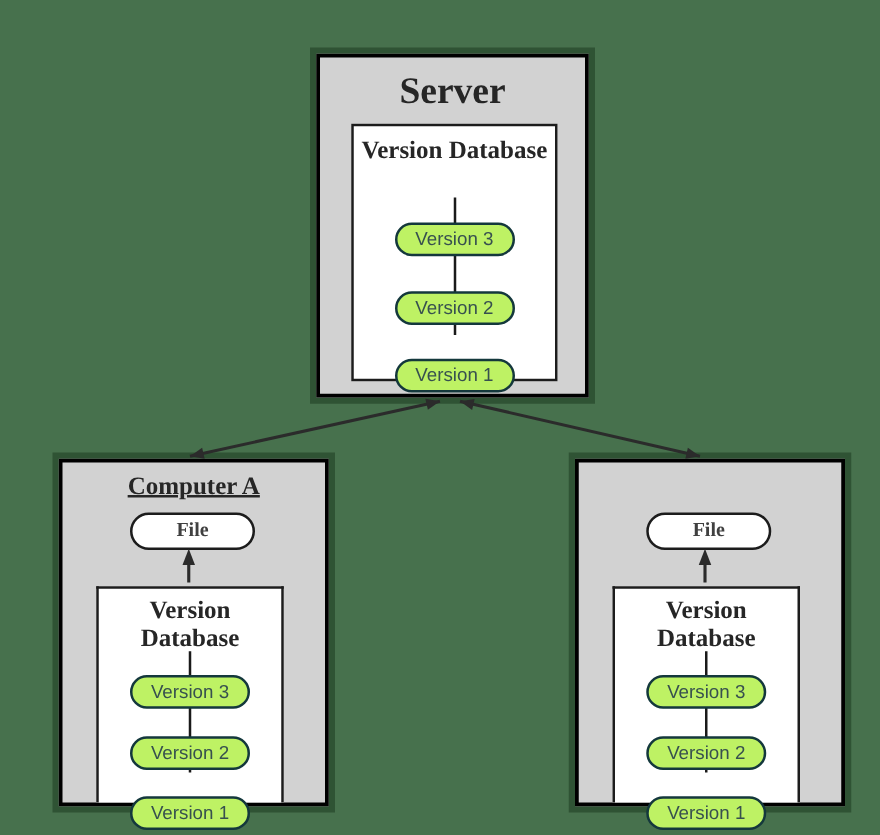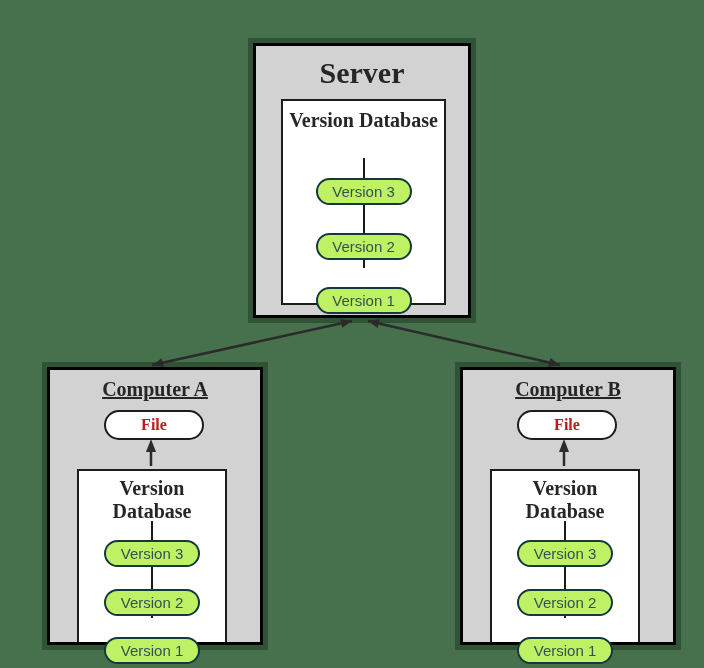--- a/index.html
+++ b/index.html
@@ -105,21 +105,21 @@
     height: 30px;
     background: #ffffff;
     border: 2px solid #1c1c1c;
     border-radius: 15px;
     display: flex;
     align-items: center;
     justify-content: center;
     font-family: "Liberation Serif", serif;
     font-weight: bold;
     font-size: 16px;
-    color: #b91c1c;
+    color: #404040;
   }
 
   
   #arrow-overlay {
     position: absolute;
     left: 0; top: 0;
     width: 704px;
     height: 668px;
     pointer-events: none;
     z-index: 5;
@@ -166,21 +166,20 @@
     <div class="db-panel">
       <div class="db-title">Version Database</div>
       <div class="pill-connector"></div>
       <div class="version-pill pill-v3">Version 3</div>
       <div class="version-pill pill-v2">Version 2</div>
       <div class="version-pill pill-v1">Version 1</div>
     </div>
   </div>
 
   <div id="computer-b" class="machine computer">
-    <div class="machine-title">Computer B</div>
     <div class="file-pill">File</div>
     <div class="db-panel">
       <div class="db-title">Version Database</div>
       <div class="pill-connector"></div>
       <div class="version-pill pill-v3">Version 3</div>
       <div class="version-pill pill-v2">Version 2</div>
       <div class="version-pill pill-v1">Version 1</div>
     </div>
   </div>
 

